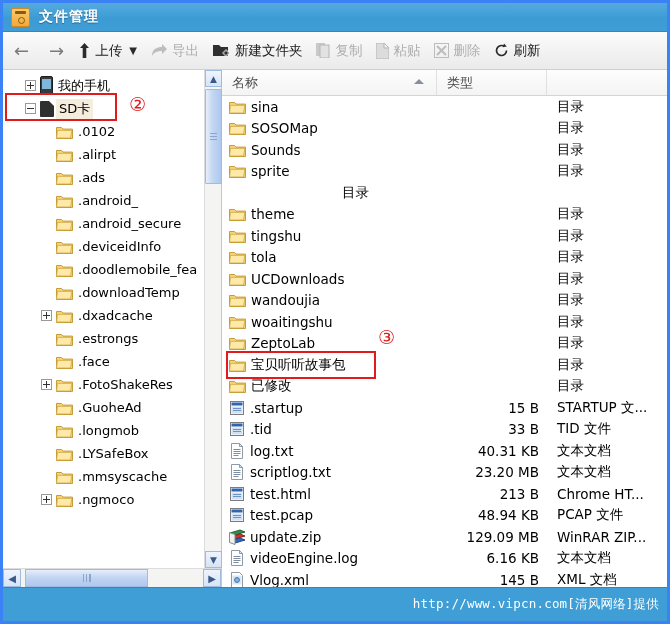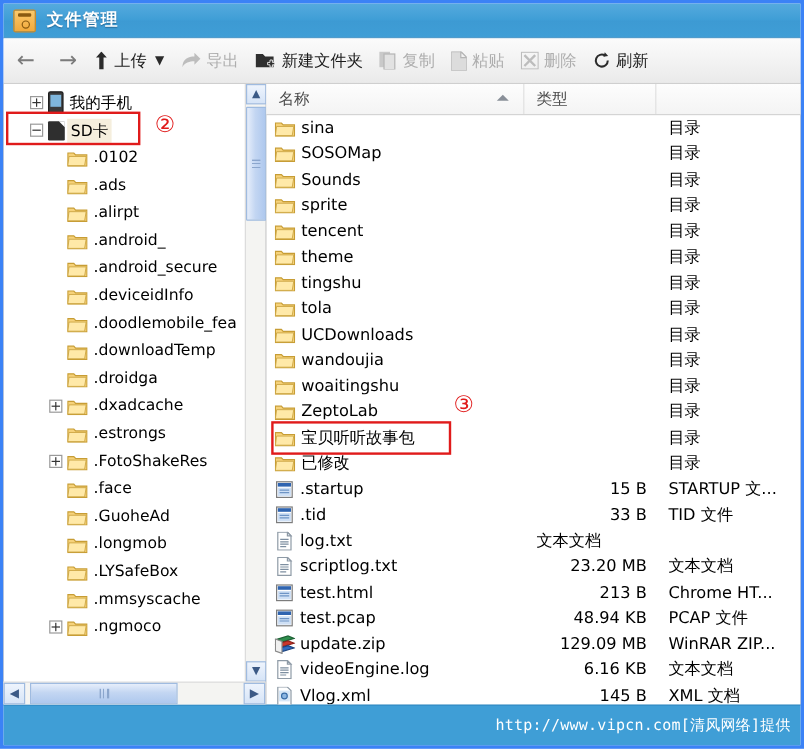--- a/index.html
+++ b/index.html
@@ -56,21 +56,21 @@
   .tb-item.disabled{color:#aeaeae;}
   .tb-label{margin-left:4px;}
   .tb-arrow{
     font-size:18px;color:#7b7b7b;font-family:"DejaVu Sans",sans-serif;line-height:1;
   }
   .tb-arrow.fwd{margin-left:6px;}
   .caret{margin-left:7px;font-size:10px;color:#2b2b2b;}
   .ico{display:inline-block;vertical-align:middle;line-height:0;}
 
   
-  .body{flex:1 1 auto;display:flex;min-height:0;background:#737373;}
+  .body{flex:1 1 auto;display:flex;min-height:0;background:#be185d;}
 
   
   .tree-pane{
     width:218px;flex:0 0 218px;position:relative;
     background:#fff;border-right:1px solid #c8c8c8;
     display:flex;flex-direction:column;min-height:0;
   }
   .tree-scrollwrap{flex:1 1 auto;display:flex;min-height:0;}
   .tree{
     flex:1 1 auto;overflow:hidden;padding-top:4px;position:relative;
@@ -331,36 +331,36 @@
                   <path d="M1.5 5.4 h14.3 l-1.3 7.6 h-14 z" fill="#ffe9a8" stroke="#c9a23e" stroke-width="0.7"></path>
                 </svg></span>
               <span class="tlabel">.0102</span>
             </div>
             <div class="tnode indent">
               <span class="plus hidden"></span>
               <span class="folder"><svg width="17" height="14" viewBox="0 0 17 14">
                   <path d="M0.5 2.5 h5 l1.5 1.6 h9.5 v9.4 h-16 z" fill="#f6d27a" stroke="#c79d35"></path>
                   <path d="M1.5 5.4 h14.3 l-1.3 7.6 h-14 z" fill="#ffe9a8" stroke="#c9a23e" stroke-width="0.7"></path>
                 </svg></span>
+              <span class="tlabel">.alirpt</span>
+            </div>
+            <div class="tnode indent">
+              <span class="plus hidden"></span>
+              <span class="folder"><svg width="17" height="14" viewBox="0 0 17 14">
+                  <path d="M0.5 2.5 h5 l1.5 1.6 h9.5 v9.4 h-16 z" fill="#f6d27a" stroke="#c79d35"></path>
+                  <path d="M1.5 5.4 h14.3 l-1.3 7.6 h-14 z" fill="#ffe9a8" stroke="#c9a23e" stroke-width="0.7"></path>
+                </svg></span>
               <span class="tlabel">.ads</span>
             </div>
             <div class="tnode indent">
               <span class="plus hidden"></span>
               <span class="folder"><svg width="17" height="14" viewBox="0 0 17 14">
                   <path d="M0.5 2.5 h5 l1.5 1.6 h9.5 v9.4 h-16 z" fill="#f6d27a" stroke="#c79d35"></path>
                   <path d="M1.5 5.4 h14.3 l-1.3 7.6 h-14 z" fill="#ffe9a8" stroke="#c9a23e" stroke-width="0.7"></path>
                 </svg></span>
-              <span class="tlabel">.alirpt</span>
-            </div>
-            <div class="tnode indent">
-              <span class="plus hidden"></span>
-              <span class="folder"><svg width="17" height="14" viewBox="0 0 17 14">
-                  <path d="M0.5 2.5 h5 l1.5 1.6 h9.5 v9.4 h-16 z" fill="#f6d27a" stroke="#c79d35"></path>
-                  <path d="M1.5 5.4 h14.3 l-1.3 7.6 h-14 z" fill="#ffe9a8" stroke="#c9a23e" stroke-width="0.7"></path>
-                </svg></span>
               <span class="tlabel">.android_</span>
             </div>
             <div class="tnode indent">
               <span class="plus hidden"></span>
               <span class="folder"><svg width="17" height="14" viewBox="0 0 17 14">
                   <path d="M0.5 2.5 h5 l1.5 1.6 h9.5 v9.4 h-16 z" fill="#f6d27a" stroke="#c79d35"></path>
                   <path d="M1.5 5.4 h14.3 l-1.3 7.6 h-14 z" fill="#ffe9a8" stroke="#c9a23e" stroke-width="0.7"></path>
                 </svg></span>
               <span class="tlabel">.android_secure</span>
             </div>
@@ -382,58 +382,50 @@
             </div>
             <div class="tnode indent">
               <span class="plus hidden"></span>
               <span class="folder"><svg width="17" height="14" viewBox="0 0 17 14">
                   <path d="M0.5 2.5 h5 l1.5 1.6 h9.5 v9.4 h-16 z" fill="#f6d27a" stroke="#c79d35"></path>
                   <path d="M1.5 5.4 h14.3 l-1.3 7.6 h-14 z" fill="#ffe9a8" stroke="#c9a23e" stroke-width="0.7"></path>
                 </svg></span>
               <span class="tlabel">.downloadTemp</span>
             </div>
             <div class="tnode indent">
-              <span class="plus hidden"></span>
-              <span class="folder"><svg width="17" height="14" viewBox="0 0 17 14">
-                  <path d="M0.5 2.5 h5 l1.5 1.6 h9.5 v9.4 h-16 z" fill="#f6d27a" stroke="#c79d35"></path>
-                  <path d="M1.5 5.4 h14.3 l-1.3 7.6 h-14 z" fill="#ffe9a8" stroke="#c9a23e" stroke-width="0.7"></path>
-                </svg></span>
-              <span class="tlabel">.droidga</span>
-            </div>
-            <div class="tnode indent">
               <span class="plus expandable"></span>
               <span class="folder"><svg width="17" height="14" viewBox="0 0 17 14">
                   <path d="M0.5 2.5 h5 l1.5 1.6 h9.5 v9.4 h-16 z" fill="#f6d27a" stroke="#c79d35"></path>
                   <path d="M1.5 5.4 h14.3 l-1.3 7.6 h-14 z" fill="#ffe9a8" stroke="#c9a23e" stroke-width="0.7"></path>
                 </svg></span>
               <span class="tlabel">.dxadcache</span>
             </div>
             <div class="tnode indent">
               <span class="plus hidden"></span>
               <span class="folder"><svg width="17" height="14" viewBox="0 0 17 14">
                   <path d="M0.5 2.5 h5 l1.5 1.6 h9.5 v9.4 h-16 z" fill="#f6d27a" stroke="#c79d35"></path>
                   <path d="M1.5 5.4 h14.3 l-1.3 7.6 h-14 z" fill="#ffe9a8" stroke="#c9a23e" stroke-width="0.7"></path>
                 </svg></span>
               <span class="tlabel">.estrongs</span>
             </div>
             <div class="tnode indent">
+              <span class="plus hidden"></span>
+              <span class="folder"><svg width="17" height="14" viewBox="0 0 17 14">
+                  <path d="M0.5 2.5 h5 l1.5 1.6 h9.5 v9.4 h-16 z" fill="#f6d27a" stroke="#c79d35"></path>
+                  <path d="M1.5 5.4 h14.3 l-1.3 7.6 h-14 z" fill="#ffe9a8" stroke="#c9a23e" stroke-width="0.7"></path>
+                </svg></span>
+              <span class="tlabel">.face</span>
+            </div>
+            <div class="tnode indent">
               <span class="plus expandable"></span>
               <span class="folder"><svg width="17" height="14" viewBox="0 0 17 14">
                   <path d="M0.5 2.5 h5 l1.5 1.6 h9.5 v9.4 h-16 z" fill="#f6d27a" stroke="#c79d35"></path>
                   <path d="M1.5 5.4 h14.3 l-1.3 7.6 h-14 z" fill="#ffe9a8" stroke="#c9a23e" stroke-width="0.7"></path>
                 </svg></span>
               <span class="tlabel">.FotoShakeRes</span>
-            </div>
-            <div class="tnode indent">
-              <span class="plus hidden"></span>
-              <span class="folder"><svg width="17" height="14" viewBox="0 0 17 14">
-                  <path d="M0.5 2.5 h5 l1.5 1.6 h9.5 v9.4 h-16 z" fill="#f6d27a" stroke="#c79d35"></path>
-                  <path d="M1.5 5.4 h14.3 l-1.3 7.6 h-14 z" fill="#ffe9a8" stroke="#c9a23e" stroke-width="0.7"></path>
-                </svg></span>
-              <span class="tlabel">.face</span>
             </div>
             <div class="tnode indent">
               <span class="plus hidden"></span>
               <span class="folder"><svg width="17" height="14" viewBox="0 0 17 14">
                   <path d="M0.5 2.5 h5 l1.5 1.6 h9.5 v9.4 h-16 z" fill="#f6d27a" stroke="#c79d35"></path>
                   <path d="M1.5 5.4 h14.3 l-1.3 7.6 h-14 z" fill="#ffe9a8" stroke="#c9a23e" stroke-width="0.7"></path>
                 </svg></span>
               <span class="tlabel">.GuoheAd</span>
             </div>
             <div class="tnode indent">
@@ -539,27 +531,20 @@
               <span class="folder"><svg width="17" height="14" viewBox="0 0 17 14">
                   <path d="M0.5 2.5 h5 l1.5 1.6 h9.5 v9.4 h-16 z" fill="#f6d27a" stroke="#c79d35"></path>
                   <path d="M1.5 5.4 h14.3 l-1.3 7.6 h-14 z" fill="#ffe9a8" stroke="#c9a23e" stroke-width="0.7"></path>
                 </svg></span>
               <span class="nm">sprite</span>
             </div>
             <div class="cell-size"></div>
             <div class="cell-type">目录</div>
           </div>
           <div class="row">
-            <div class="cell-name">
-              <span class="folder"><svg width="17" height="14" viewBox="0 0 17 14">
-                  <path d="M0.5 2.5 h5 l1.5 1.6 h9.5 v9.4 h-16 z" fill="#f6d27a" stroke="#c79d35"></path>
-                  <path d="M1.5 5.4 h14.3 l-1.3 7.6 h-14 z" fill="#ffe9a8" stroke="#c9a23e" stroke-width="0.7"></path>
-                </svg></span>
-              <span class="nm">tencent</span>
-            </div>
             <div class="cell-size"></div>
             <div class="cell-type">目录</div>
           </div>
           <div class="row">
             <div class="cell-name">
               <span class="folder"><svg width="17" height="14" viewBox="0 0 17 14">
                   <path d="M0.5 2.5 h5 l1.5 1.6 h9.5 v9.4 h-16 z" fill="#f6d27a" stroke="#c79d35"></path>
                   <path d="M1.5 5.4 h14.3 l-1.3 7.6 h-14 z" fill="#ffe9a8" stroke="#c9a23e" stroke-width="0.7"></path>
                 </svg></span>
               <span class="nm">theme</span>
@@ -683,20 +668,21 @@
           </div>
           <div class="row">
             <div class="cell-name">
               <span class="fico"><svg width="16" height="16" viewBox="0 0 16 16">
                   <path d="M2.5 0.5 h8 l3 3 v12 h-11 z" fill="#fff" stroke="#8e9aa6"></path>
                   <path d="M10.5 0.5 l3 3 h-3 z" fill="#e3eaf2" stroke="#8e9aa6"></path>
                   <path d="M4.5 6.5 h7 M4.5 8.5 h7 M4.5 10.5 h7 M4.5 12.5 h5" stroke="#7d8ea0"></path>
                 </svg></span>
               <span class="nm">log.txt</span>
             </div>
+            <div class="cell-size">40.31 KB</div>
             <div class="cell-type">文本文档</div>
           </div>
           <div class="row">
             <div class="cell-name">
               <span class="fico"><svg width="16" height="16" viewBox="0 0 16 16">
                   <path d="M2.5 0.5 h8 l3 3 v12 h-11 z" fill="#fff" stroke="#8e9aa6"></path>
                   <path d="M10.5 0.5 l3 3 h-3 z" fill="#e3eaf2" stroke="#8e9aa6"></path>
                   <path d="M4.5 6.5 h7 M4.5 8.5 h7 M4.5 10.5 h7 M4.5 12.5 h5" stroke="#7d8ea0"></path>
                 </svg></span>
               <span class="nm">scriptlog.txt</span>

